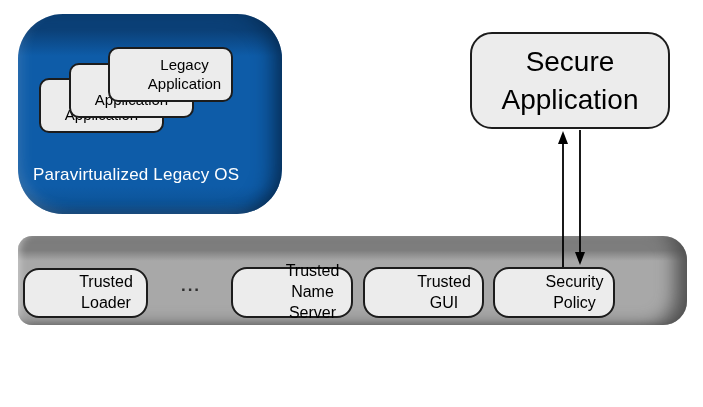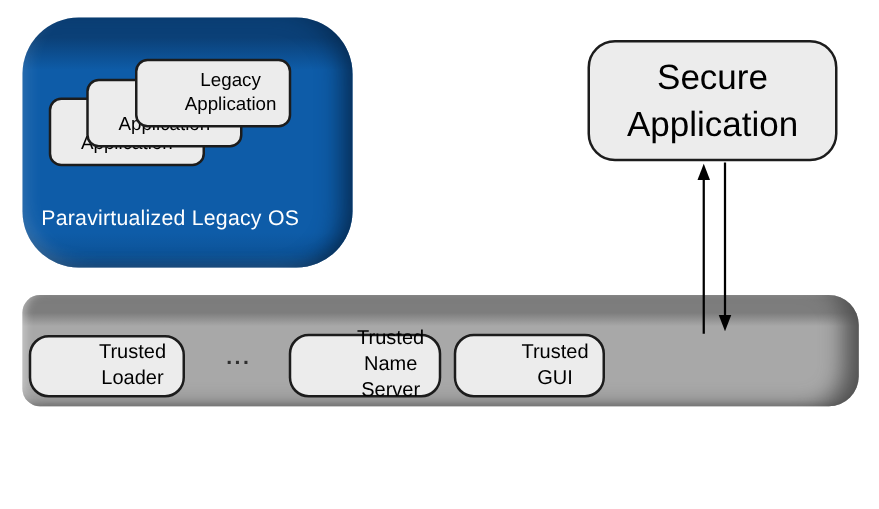--- a/index.html
+++ b/index.html
@@ -109,16 +109,18 @@
   </svg>
 
   <div class="services-bar">
     <div class="node svc svc-loader">Trusted
 Loader</div>
     <div class="ellipsis">...</div>
     <div class="node svc svc-nameserver">Trusted
 Name Server</div>
     <div class="node svc svc-gui">Trusted
 GUI</div>
+    <div class="node svc svc-policy">Security
+Policy</div>
   </div>
 
 
 </div>
 
 </body></html>

